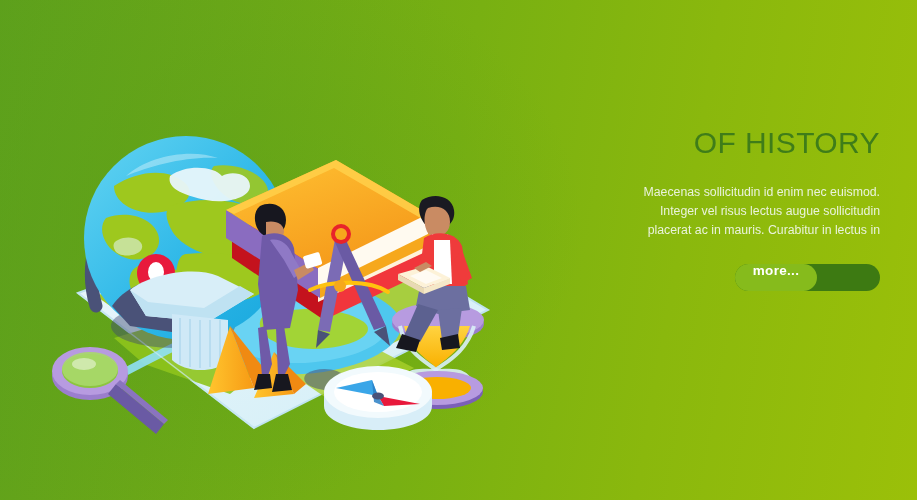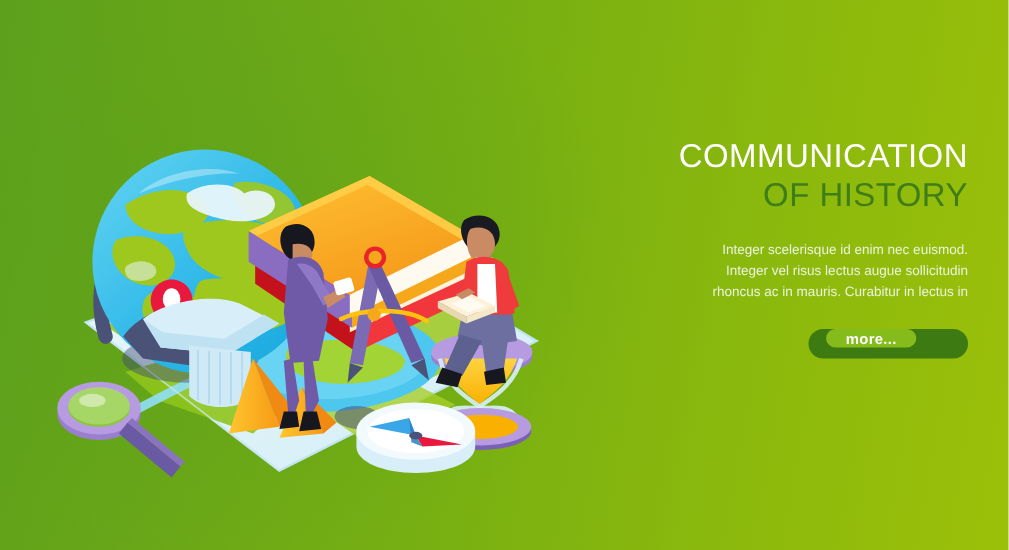--- a/index.html
+++ b/index.html
@@ -71,28 +71,28 @@
     height: 27px;
     border: none;
     padding: 0;
     border-radius: 14px;
     background: #3d7a12;
     cursor: pointer;
     display: block;
   }
   .more-button .pill {
     position: absolute;
-    left: 16px;
+    left: 0;
     top: 0;
     width: 82px;
-    height: 17px;
+    height: 27px;
     border-radius: 14px;
     background: #86bb1c;
     display: flex;
-    align-items: flex-end;
+    align-items: flex-start;
     justify-content: center;
   }
   .more-button .pill-label {
     color: #ffffff;
     font-size: 13.5px;
     font-weight: 600;
     letter-spacing: 0.3px;
     line-height: 1;
   }
 </style>
@@ -285,27 +285,26 @@
       <ellipse cx="72" cy="313" rx="28" ry="17" fill="#8cc63f"></ellipse>
       <ellipse cx="72" cy="311" rx="28" ry="17" fill="#a8d86a" opacity="0.9"></ellipse>
       <ellipse cx="66" cy="306" rx="12" ry="6" fill="#d6ecb8" opacity="0.85"></ellipse>
       <path d="M98 326 L146 366 L138 376 L90 336 Z" fill="#6a5aa4"></path>
       <path d="M98 326 L146 366 L150 362 L102 322 Z" fill="#8a74bf"></path>
     </g>
   </svg>
 
   <div id="text-panel">
     <h1 class="headline">
-      <span class="hl-line1">COMMUNICATION</span>
       <span class="hl-line2">OF HISTORY</span>
     </h1>
     <p class="body-copy">
-      <span>Integer scelerisque id enim nec euismod.</span>
+      <span>Maecenas sollicitudin id enim nec euismod.</span>
       <span>Integer vel risus lectus augue sollicitudin</span>
-      <span>rhoncus ac in mauris. Curabitur in lectus in</span>
+      <span>placerat ac in mauris. Curabitur in lectus in</span>
     </p>
     <div class="more-wrap">
       <button class="more-button">
         <span class="pill">
           <span class="pill-label">more...</span>
         </span>
       </button>
     </div>
   </div>
 </div>

